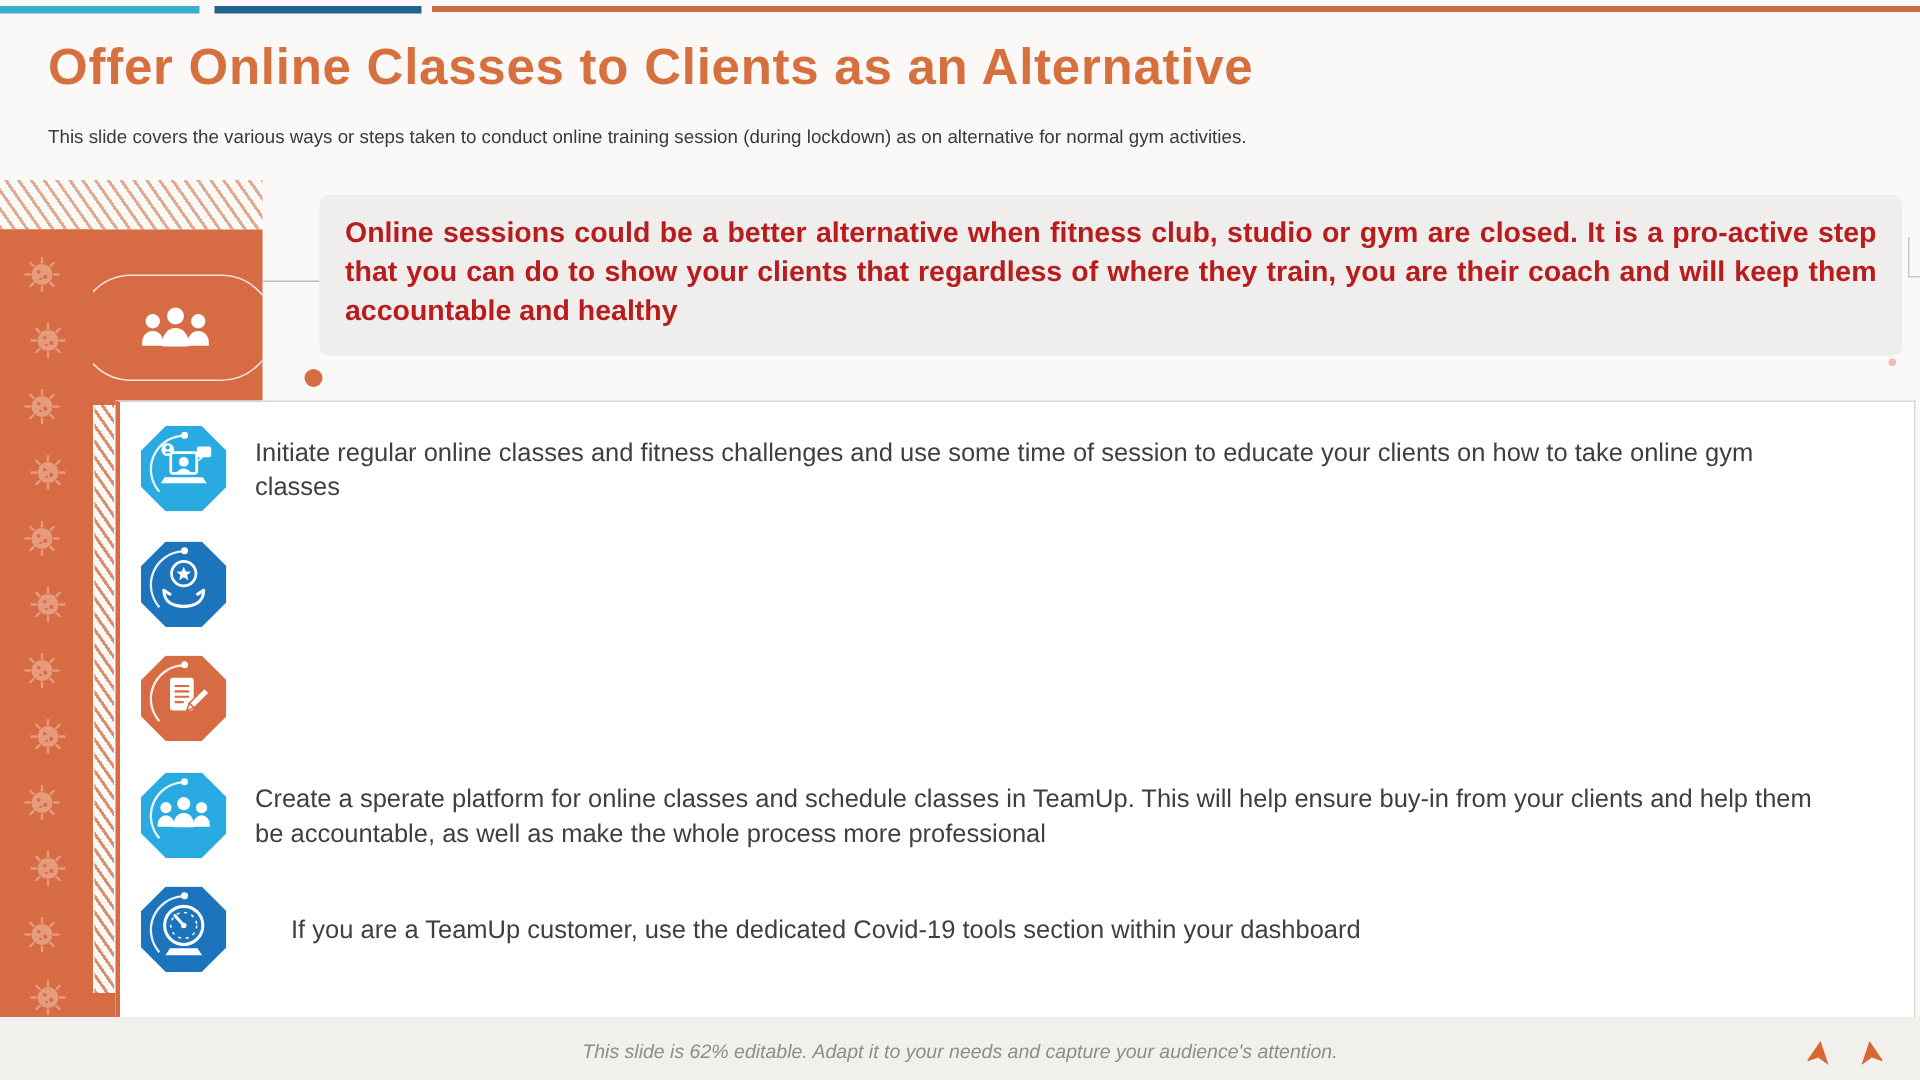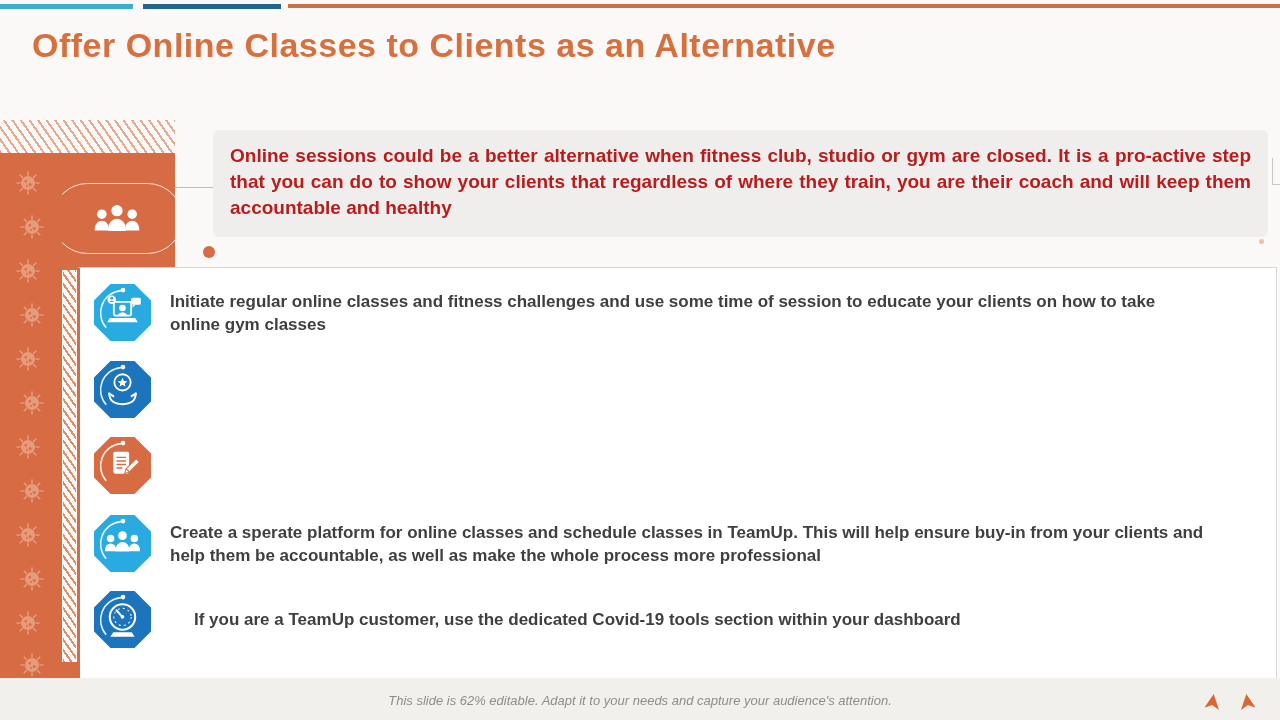--- a/index.html
+++ b/index.html
@@ -47,21 +47,21 @@
   .pink-dot  { position:absolute; left:1259px; top:239px; width:5px; height:5px;
     border-radius:50%; background:#EDBDB2; }
 
   
   .callout { position:absolute; left:213px; top:130px; width:1055px; height:107px;
     background:#EFEEEC; border-radius:6px; padding:13px 17px;
     font-size:19px; font-weight:bold; color:#b91c1c; line-height:26px; text-align:justify; }
 
   
   .panel { position:absolute; left:77px; top:267px; width:1200px; height:424px;
-    background:#FFFFFF; border:1px solid #D8D6D4; border-left:3px solid #D76B43;font-weight:bold; }
+    background:#FFFFFF; border:1px solid #D8D6D4; border-left:3px solid #D76B43; }
   .row { position:absolute; left:14px; display:flex; align-items:center; gap:19px; }
   .row-1{ top:16px; } .row-2{ top:93px; } .row-3{ top:169px; } .row-4{ top:247px; } .row-5{ top:323px;gap:43px; }
   .octagon { width:57px; height:57px; flex:0 0 57px;
     clip-path:polygon(29% 0,71% 0,100% 29%,100% 71%,71% 100%,29% 100%,0 71%,0 29%);
     display:flex; align-items:center; justify-content:center; }
   .row-text { width:1040px; font-size:17px; color:#3F3F3F; line-height:23px; }
 
   
   .bottom-strip { position:absolute; left:0; top:678px; width:1280px; height:42px; background:#F2F0ED; }
   .footer-note { position:absolute; left:0; top:693px; width:1280px; text-align:center;
@@ -107,20 +107,21 @@
   </defs>
 </svg>
 
 <div class="slide">
 
   <div class="topbar-seg seg-cyan"></div>
   <div class="topbar-seg seg-blue"></div>
   <div class="topbar-seg seg-orange"></div>
 
   <h1 class="title">Offer Online Classes to Clients as an Alternative</h1>
+  <p class="subtitle">This slide covers the various ways or steps taken to conduct online training session (during lockdown) as on alternative for normal gym activities.</p>
 
   <div class="hatch-band"></div>
 
   <div class="orange-top">
     <div class="pill">
       <svg width="52" height="35" viewBox="0 0 48 32">
         <use href="#people"></use>
       </svg>
     </div>
   </div>

